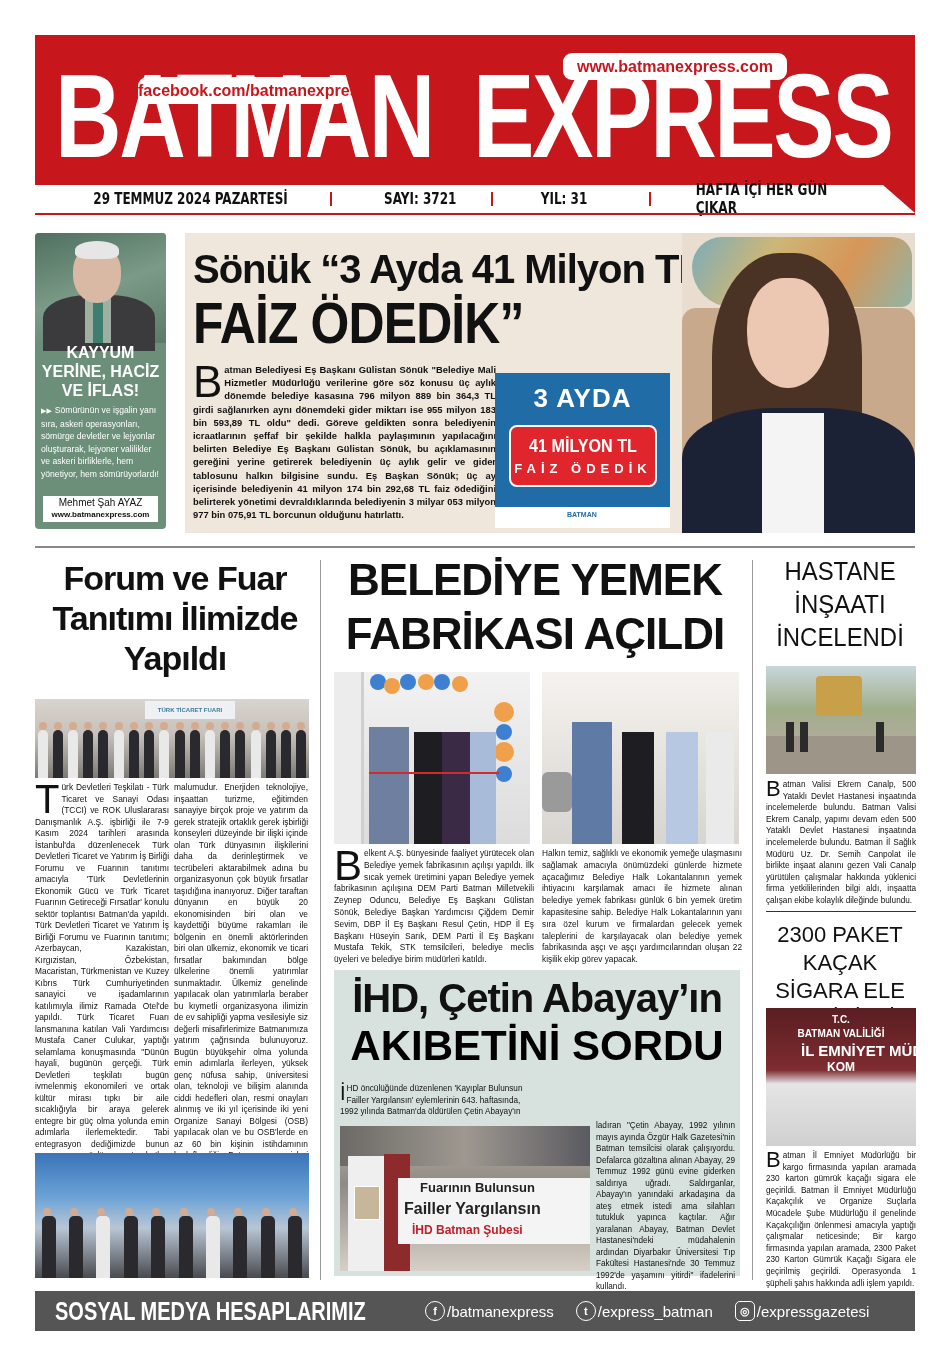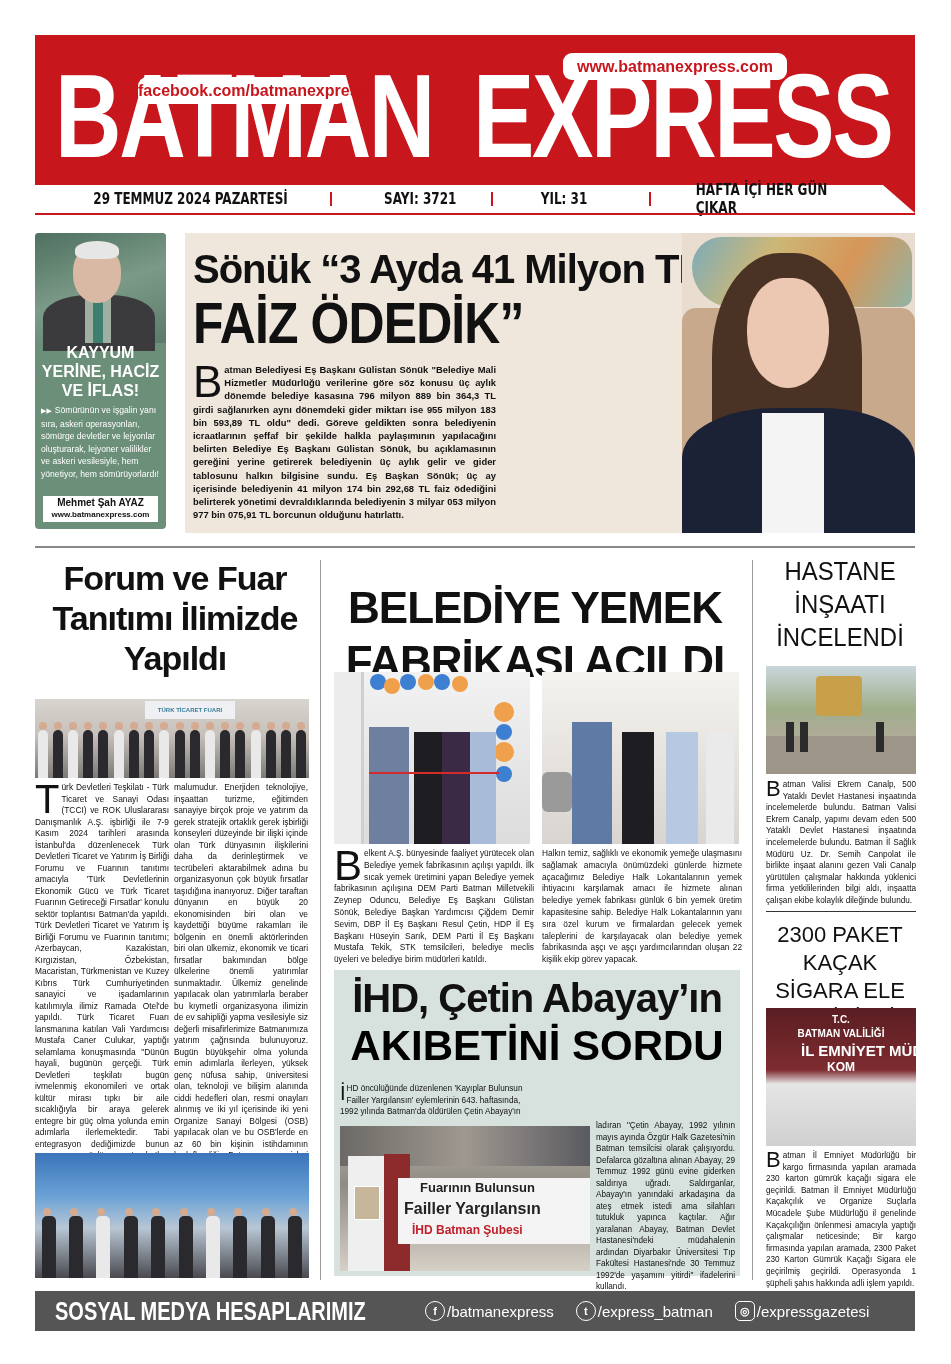--- a/index.html
+++ b/index.html
@@ -34,21 +34,21 @@
   .columnist .photo { position: absolute; left: 0; top: 0; width: 131px; height: 110px; background: linear-gradient(160deg,#4f7060 0%,#7b9a87 50%,#5b7a69 100%); }
   .col-face { position: absolute; left: 38px; top: 12px; width: 48px; height: 58px; background: #d9b9a4; border-radius: 45% 45% 48% 48%; }
   .col-hair { position: absolute; left: 40px; top: 8px; width: 44px; height: 18px; background: #e6e6e6; border-radius: 50% 50% 30% 30%; }
   .col-suit { position: absolute; left: 8px; top: 62px; width: 112px; height: 56px; background: #3b3b3e; border-radius: 40% 40% 0 0; }
   .col-shirt { position: absolute; left: 50px; top: 64px; width: 26px; height: 46px; background: #9fb0a3; }
   .col-tie { position: absolute; left: 58px; top: 68px; width: 10px; height: 42px; background: #3e7e6e; }
   .col-title { position: absolute; left: 0; top: 110px; width: 131px; text-align: center; color: #fff; font-weight: bold; font-size: 16px; line-height: 19px; }
   .col-body { position: absolute; left: 6px; top: 171px; width: 121px; color: #fff; font-size: 8.6px; line-height: 12.6px; }
   .col-body .arrow { font-size: 7px; margin-right: 3px; }
   .col-sign { position: absolute; left: 8px; top: 263px; width: 115px; height: 26px; background: #fff; text-align: center; }
-  .col-sign .n { font-size: 10px; font-weight: bold; line-height: 13px; color: #111; }
+  .col-sign .n { font-size: 10px; font-weight: normal; line-height: 13px; color: #111; }
   .col-sign .w { font-size: 8px; font-weight: bold; line-height: 11px; color: #111; }
 
   
   .lead { position: absolute; left: 185px; top: 233px; width: 730px; height: 300px; background: #efe6dc; overflow: hidden; }
   .lead-h1 { position: absolute; left: 8px; top: 14px; font-size: 40px; font-weight: bold; white-space: nowrap; letter-spacing: -1px; color: #111; }
   .lead-h2 { position: absolute; left: 8px; top: 56px; font-size: 58px; font-weight: bold; white-space: nowrap; color: #111; letter-spacing: -1px; transform: scaleX(0.86); transform-origin: left; }
   .lead-sub { position: absolute; left: 338px; top: 64px; width: 160px; font-size: 8.6px; line-height: 12px; text-align: center; font-weight: bold; color: #111; }
   .lead-body { position: absolute; left: 8px; top: 130px; width: 303px; font-size: 9.4px; line-height: 13.2px; text-align: justify; color: #111; font-weight: bold; }
   .dropcap { float: left; font-size: 44px; line-height: 36px; margin-right: 2px; margin-top: 1px; font-weight: normal; }
   .lead-ad { position: absolute; left: 310px; top: 140px; width: 175px; height: 155px; background: #fff; }
@@ -77,21 +77,21 @@
   .people-row { position: absolute; left: 0; bottom: 0; width: 100%; height: 52px; display: flex; justify-content: space-around; align-items: flex-end; }
   .person { width: 10px; height: 48px; background: #2a2a2e; border-radius: 5px 5px 0 0; position: relative; }
   .person::before { content: ""; position: absolute; left: 1px; top: -8px; width: 8px; height: 8px; background: #d4ab90; border-radius: 50%; }
   .person.w { background: #e9e9e9; }
   .forum-col { position: absolute; top: 782px; width: 134px; font-size: 8.4px; line-height: 11.5px; text-align: justify; color: #111; }
   .forum-col1 { left: 35px; }
   .forum-col2 { left: 174px; }
   .forum-photo2 { left: 35px; top: 1153px; width: 274px; height: 125px; background: linear-gradient(180deg,#3b74b9 0%,#6aa2d6 35%,#b8c6d4 60%,#4a4a50 100%); }
 
   
-  .yemek-title { position: absolute; left: 325px; top: 581px; width: 420px; text-align: center; font-size: 44px; line-height: 54px; font-weight: bold; color: #111; letter-spacing: -1px; }
+  .yemek-title { position: absolute; left: 325px; top: 553px; width: 420px; text-align: center; font-size: 44px; line-height: 54px; font-weight: bold; color: #111; letter-spacing: -1px; }
   .yemek-photo1 { left: 334px; top: 672px; width: 196px; height: 172px; background: linear-gradient(180deg,#f2f2f2,#dcdcdc); }
   .yemek-photo2 { left: 542px; top: 672px; width: 197px; height: 172px; background: linear-gradient(180deg,#f5f3ef,#d8d4cf); }
   .balloon { position: absolute; width: 16px; height: 16px; border-radius: 50%; }
   .yemek-text { position: absolute; top: 848px; width: 200px; font-size: 8.3px; line-height: 11.8px; text-align: justify; color: #111; }
   .yemek-t1 { left: 334px; }
   .yemek-t2 { left: 542px; }
 
   
   .ihd-box { position: absolute; left: 334px; top: 970px; width: 406px; height: 306px; background: #d7e2de; }
   .ihd-h1 { position: absolute; left: 0; top: 6px; width: 406px; text-align: center; font-size: 40px; line-height: 44px; font-weight: bold; color: #111; letter-spacing: -1px; }
@@ -152,31 +152,41 @@
 
 <div class="columnist">
   <div class="photo">
     <div class="col-suit"></div>
     <div class="col-shirt"></div>
     <div class="col-tie"></div>
     <div class="col-face"></div>
     <div class="col-hair"></div>
   </div>
   <div class="col-title">KAYYUM YERİNE, HACİZ VE İFLAS!</div>
-  <div class="col-body"><span class="arrow">▶▶</span><span>Sömürünün ve işgalin yanı sıra, askeri operasyonları, sömürge devletler ve lejyonlar oluşturarak, lejyoner valilikler ve askeri vesilesiyle, hem yönetiyor, hem sömürüyorlardı!</span></div>
+  <div class="col-body"><span class="arrow">▶▶</span><span>Sömürünün ve işgalin yanı sıra, askeri operasyonları, sömürge devletler ve lejyonlar oluşturarak, lejyoner valilikler ve askeri birliklerle, hem yönetiyor, hem sömürüyorlardı!</span></div>
   <div class="col-sign">
     <div class="n">Mehmet Şah AYAZ</div>
     <div class="w">www.batmanexpress.com</div>
   </div>
 </div>
 
 <div class="lead">
   <div class="lead-h1">Sönük “3 Ayda 41 Milyon TL</div>
   <div class="lead-h2">FAİZ ÖDEDİK”</div>
   <div class="lead-body"><span class="dropcap">B</span><span>atman Belediyesi Eş Başkanı Gülistan Sönük "Belediye Mali Hizmetler Müdürlüğü verilerine göre söz konusu üç aylık dönemde belediye kasasına 796 milyon 889 bin 364,3 TL girdi sağlanırken aynı dönemdeki gider miktarı ise 955 milyon 183 bin 593,89 TL oldu" dedi. Göreve geldikten sonra belediyenin icraatlarının şeffaf bir şekilde halkla paylaşımının yapılacağını belirten Belediye Eş Başkanı Gülistan Sönük, bu açıklamasının gereğini yerine getirerek belediyenin üç aylık gelir ve gider tablosunu halkın bilgisine sundu. Eş Başkan Sönük; üç ay içerisinde belediyenin 41 milyon 174 bin 292,68 TL faiz ödediğini belirterek yönetimi devraldıklarında belediyenin 3 milyar 053 milyon 977 bin 075,91 TL borcunun olduğunu hatırlattı.</span></div>
+  <div class="lead-ad">
+    <div class="blue">
+      <div class="t1">3 AYDA</div>
+      <div class="red">
+        <div class="t2">41 MİLYON TL</div>
+        <div class="t3">FAİZ ÖDEDİK</div>
+      </div>
+    </div>
+    <div class="logo-small">BATMAN</div>
+  </div>
   <div class="lead-photo">
     <div class="lp-map"></div>
     <div class="lp-chair"></div>
     <div class="lp-hair"></div>
     <div class="lp-jacket"></div>
     <div class="lp-shirt"></div>
     <div class="lp-face"></div>
   </div>
 </div>
 

